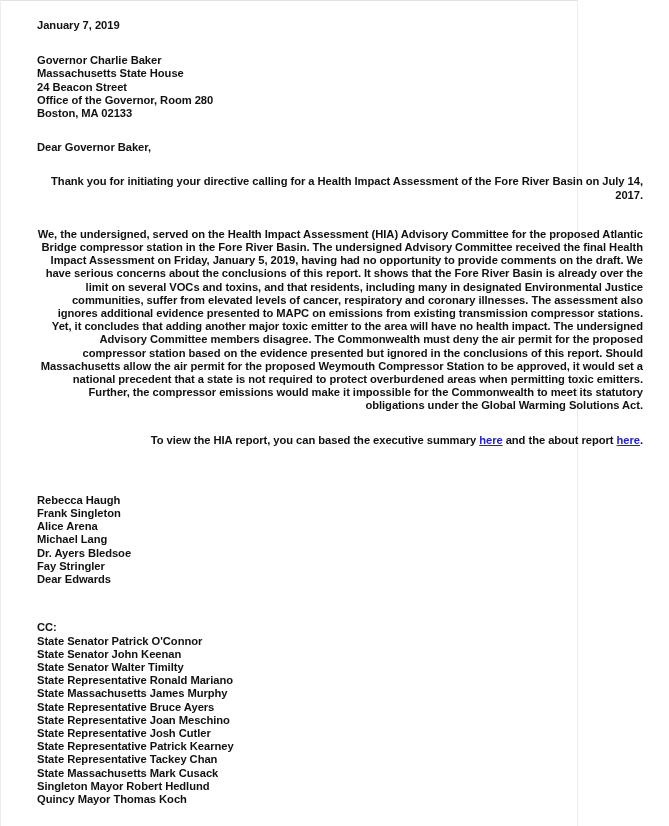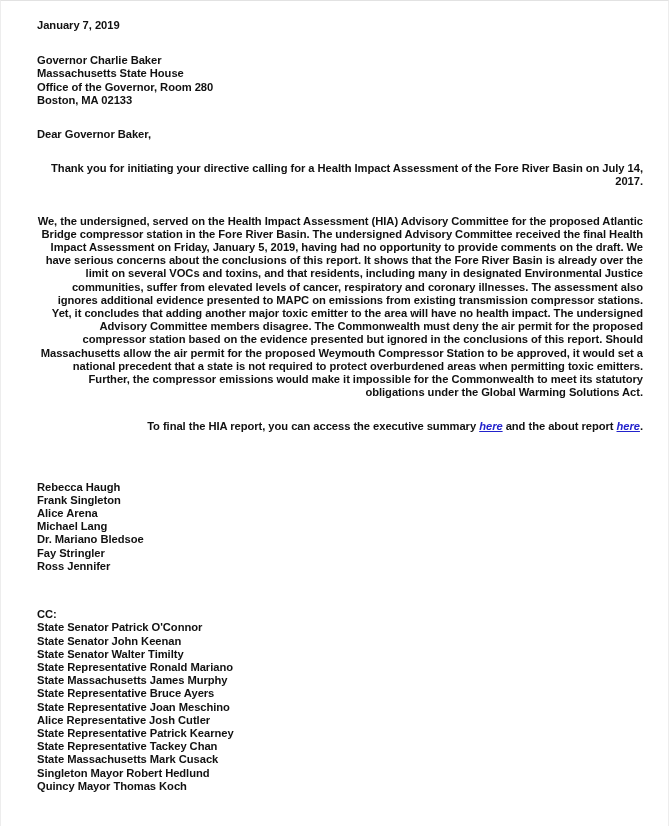--- a/index.html
+++ b/index.html
@@ -9,21 +9,21 @@
   }
   body {
     width: 669px;
     height: 826px;
     overflow: hidden;
     font-family: "Liberation Sans", sans-serif;
     color: #111111;
   }
   #page {
     position: relative;
-    width: 669px;
+    width: 578px;
     height: 826px;
     background: #ffffff;
     box-sizing: border-box;
     border-top: 1px solid #e2e2e2;
     border-left: 1px solid #ededed;
     border-right: 1px solid #ededed;
   }
   #letter {
     position: absolute;
     left: 36px;
@@ -55,75 +55,75 @@
   .gap-respect   { height: 26px; }
   .gap-names     { height: 35px; }
 
   .para {
     text-align: right;
   }
   a.doclink {
     color: #2222cc;
     text-decoration: underline;
     font-weight: bold;
-    font-style: italic;
   }
 </style>
 </head>
 <body>
 
 <div id="page">
   <div id="letter">
 
     <div class="line block">January 7, 2019</div>
     <div class="gap-date"></div>
 
     <div>
       <div class="line block">Governor Charlie Baker</div>
       <div class="line block">Massachusetts State House</div>
+      <div class="line block">24 Beacon Street</div>
       <div class="line block">Office of the Governor, Room 280</div>
       <div class="line block">Boston, MA 02133</div>
     </div>
     <div class="gap-addr"></div>
 
     <div class="line block">Dear Governor Baker,</div>
     <div class="gap-salut"></div>
 
     <div class="para block">Thank you for initiating your directive calling for a Health Impact Assessment of the Fore River Basin on July 14, 2017.</div>
     <div class="gap-intro"></div>
 
     <div class="para block">We, the undersigned, served on the Health Impact Assessment (HIA) Advisory Committee for the proposed Atlantic Bridge compressor station in the Fore River Basin. The undersigned Advisory Committee received the final Health Impact Assessment on Friday, January 5, 2019, having had no opportunity to provide comments on the draft. We have serious concerns about the conclusions of this report. It shows that the Fore River Basin is already over the limit on several VOCs and toxins, and that residents, including many in designated Environmental Justice communities, suffer from elevated levels of cancer, respiratory and coronary illnesses. The assessment also ignores additional evidence presented to MAPC on emissions from existing transmission compressor stations. Yet, it concludes that adding another major toxic emitter to the area will have no health impact. The undersigned Advisory Committee members disagree. The Commonwealth must deny the air permit for the proposed compressor station based on the evidence presented but ignored in the conclusions of this report. Should Massachusetts allow the air permit for the proposed Weymouth Compressor Station to be approved, it would set a national precedent that a state is not required to protect overburdened areas when permitting toxic emitters. Further, the compressor emissions would make it impossible for the Commonwealth to meet its statutory obligations under the Global Warming Solutions Act.</div>
     <div class="gap-body"></div>
 
-    <div class="para block"><span>To final the HIA report, you can access the executive summary </span><a class="doclink" href="#">here</a><span> and the about report </span><a class="doclink" href="#">here</a><span>.</span></div>
+    <div class="para block"><span>To view the HIA report, you can based the executive summary </span><a class="doclink" href="#">here</a><span> and the about report </span><a class="doclink" href="#">here</a><span>.</span></div>
     <div class="gap-links"></div>
 
     <div class="gap-respect"></div>
 
     <div>
       <div class="name-line block">Rebecca Haugh</div>
       <div class="name-line block">Frank Singleton</div>
       <div class="name-line block">Alice Arena</div>
       <div class="name-line block">Michael Lang</div>
-      <div class="name-line block">Dr. Mariano Bledsoe</div>
+      <div class="name-line block">Dr. Ayers Bledsoe</div>
       <div class="name-line block">Fay Stringler</div>
-      <div class="name-line block">Ross Jennifer</div>
+      <div class="name-line block">Dear Edwards</div>
     </div>
     <div class="gap-names"></div>
 
     <div class="label block">CC:</div>
     <div>
       <div class="cc-line block">State Senator Patrick O'Connor</div>
       <div class="cc-line block">State Senator John Keenan</div>
       <div class="cc-line block">State Senator Walter Timilty</div>
       <div class="cc-line block">State Representative Ronald Mariano</div>
       <div class="cc-line block">State Massachusetts James Murphy</div>
       <div class="cc-line block">State Representative Bruce Ayers</div>
       <div class="cc-line block">State Representative Joan Meschino</div>
-      <div class="cc-line block">Alice Representative Josh Cutler</div>
+      <div class="cc-line block">State Representative Josh Cutler</div>
       <div class="cc-line block">State Representative Patrick Kearney</div>
       <div class="cc-line block">State Representative Tackey Chan</div>
       <div class="cc-line block">State Massachusetts Mark Cusack</div>
       <div class="cc-line block">Singleton Mayor Robert Hedlund</div>
       <div class="cc-line block">Quincy Mayor Thomas Koch</div>
 
     </div>
 
   </div>
 </div>

